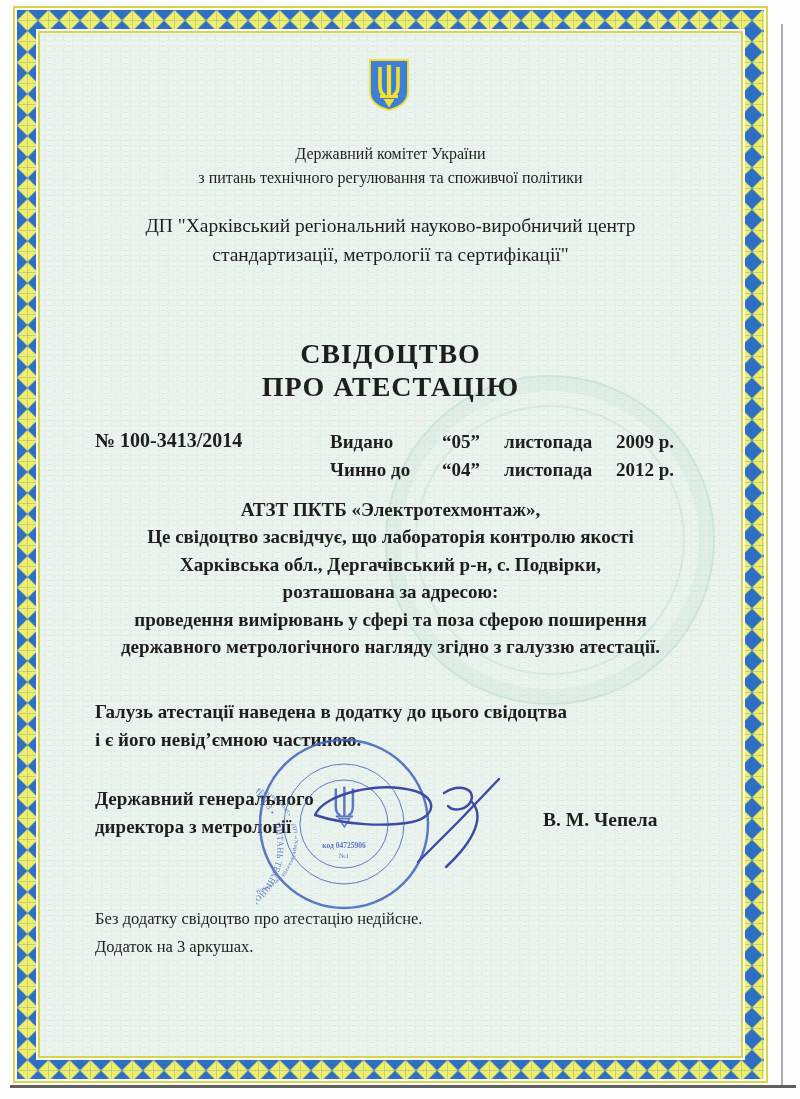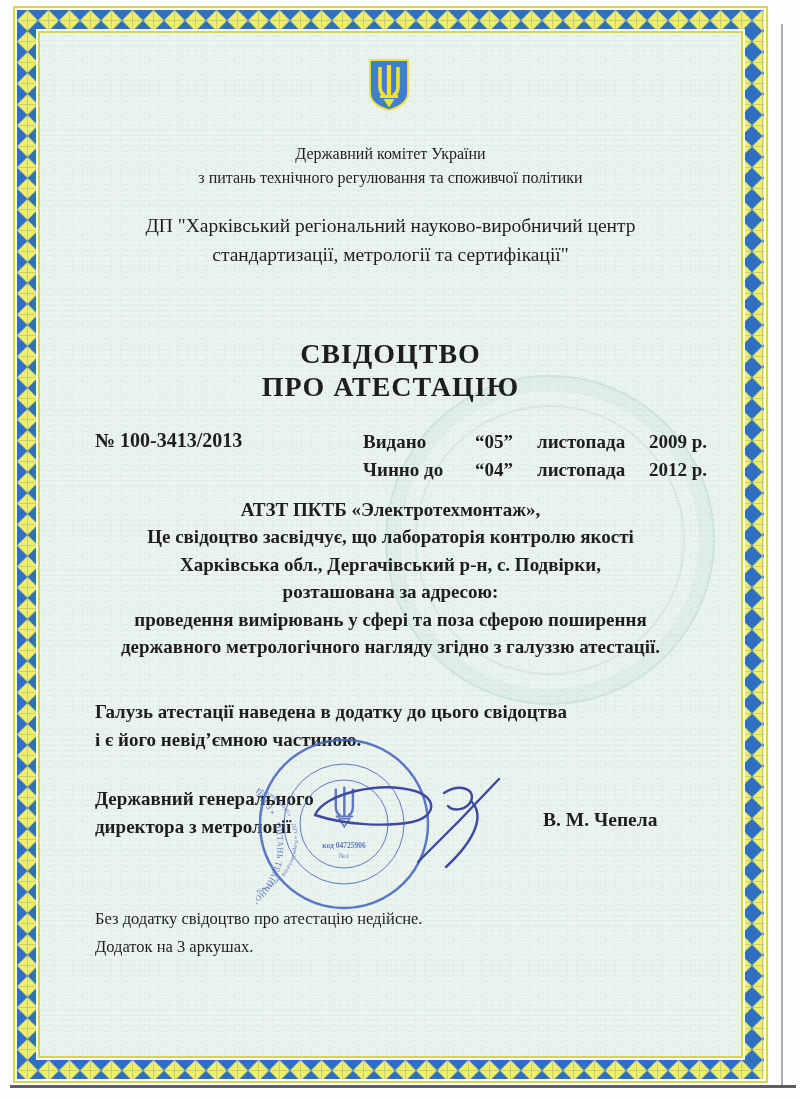--- a/index.html
+++ b/index.html
@@ -34,21 +34,21 @@
   .watermark{left:345px;top:342px;width:330px;height:330px;border-radius:50%;
         border:2px solid rgba(140,200,180,0.30);
         box-shadow:inset 0 0 0 14px rgba(140,200,180,0.10);}
   .watermark::after{content:"";position:absolute;inset:28px;border-radius:50%;
         border:2px solid rgba(140,200,180,0.22);}
   .hdr{font-size:16px;line-height:19px;}
   .org{font-size:19.5px;line-height:22px;}
   .title{font-size:28px;font-weight:bold;line-height:33px;letter-spacing:1px;}
   .certno{font-size:20px;font-weight:bold;}
   .dates{left:290px;top:395px;font-size:19px;font-weight:bold;line-height:28px;}
-  .daterow{display:flex;margin-left:33px;}
+  .daterow{display:flex;}
   .d-label{width:112px;}
   .d-day{width:62px;}
   .d-month{width:112px;}
   .bodypara{font-size:19px;font-weight:bold;line-height:27.4px;}
   .leftpara{font-size:19px;font-weight:bold;line-height:28px;}
   .name{font-size:19.5px;font-weight:bold;}
   .footer{font-size:16.5px;line-height:27.5px;}
   .stampsvg{left:216px;top:703px;width:176px;height:176px;opacity:.88;}
   .stamp-stroke{stroke:var(--stamp-blue);fill:none;}
   .stamp text{font-family:"Liberation Serif", serif;fill:var(--stamp-blue);}
@@ -82,21 +82,21 @@
         <div class="abs ctr hdr" style="top:135px;">з питань технічного регулювання та споживчої політики</div>
 
         <div class="abs ctr org" style="top:182px;">ДП "Харківський регіональний науково-виробничий центр</div>
         <div class="abs ctr org" style="top:211px;">стандартизації, метрології та сертифікації"</div>
 
         <div class="abs ctr title" style="top:304px;">
           <div>СВІДОЦТВО</div>
           <div>ПРО АТЕСТАЦІЮ</div>
         </div>
 
-        <div class="abs certno" style="left:55px;top:396px;">№ 100-3413/2013</div>
+        <div class="abs certno" style="left:55px;top:396px;">№ 100-3413/2014</div>
 
         <div class="abs dates">
           <div class="daterow">
             <span class="d-label">Видано</span>
             <span class="d-day">“05”</span>
             <span class="d-month">листопада</span>
             <span class="d-year">2009 р.</span>
           </div>
           <div class="daterow">
             <span class="d-label">Чинно до</span>

